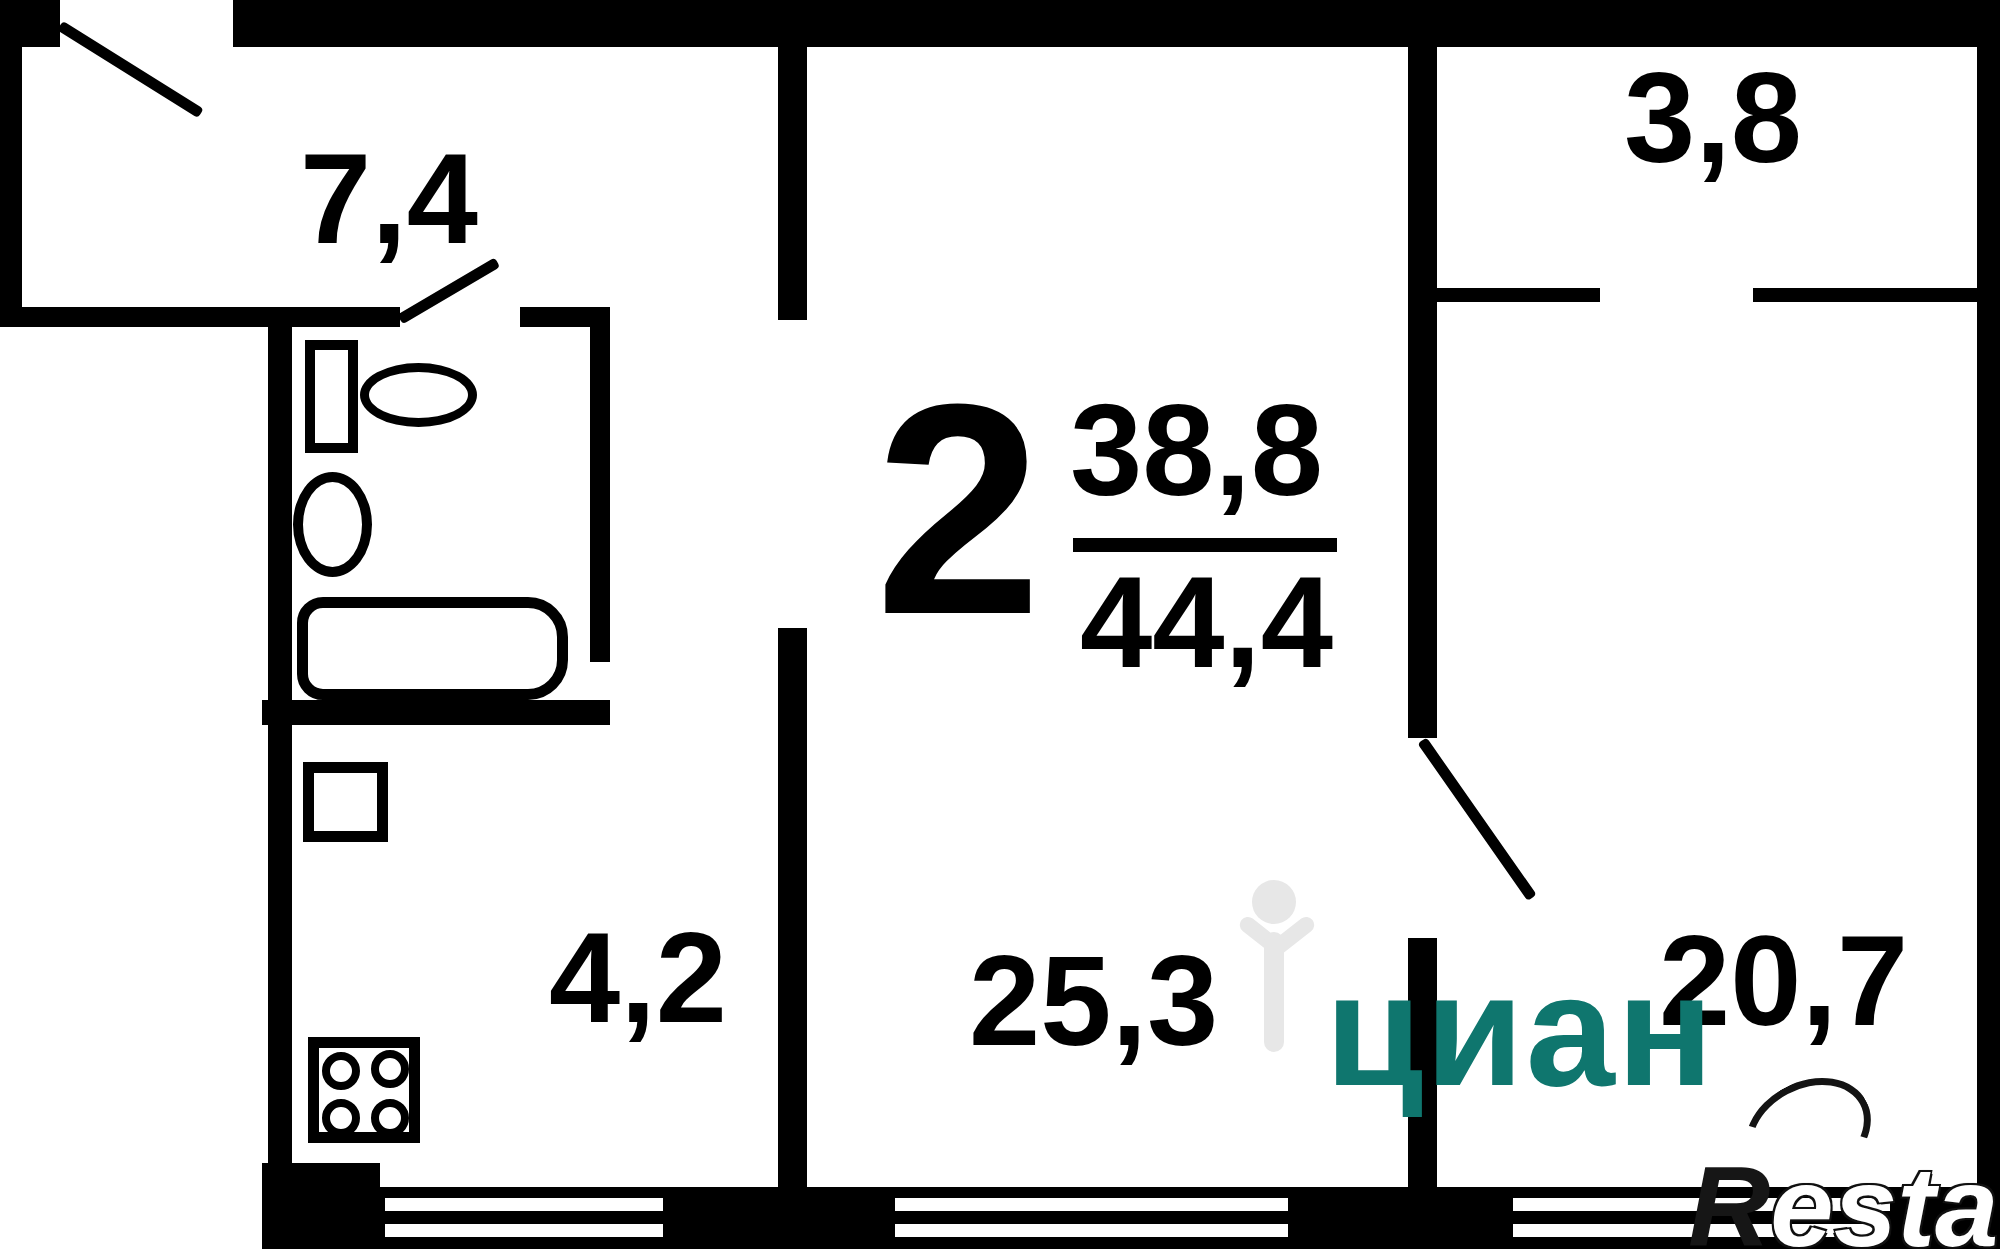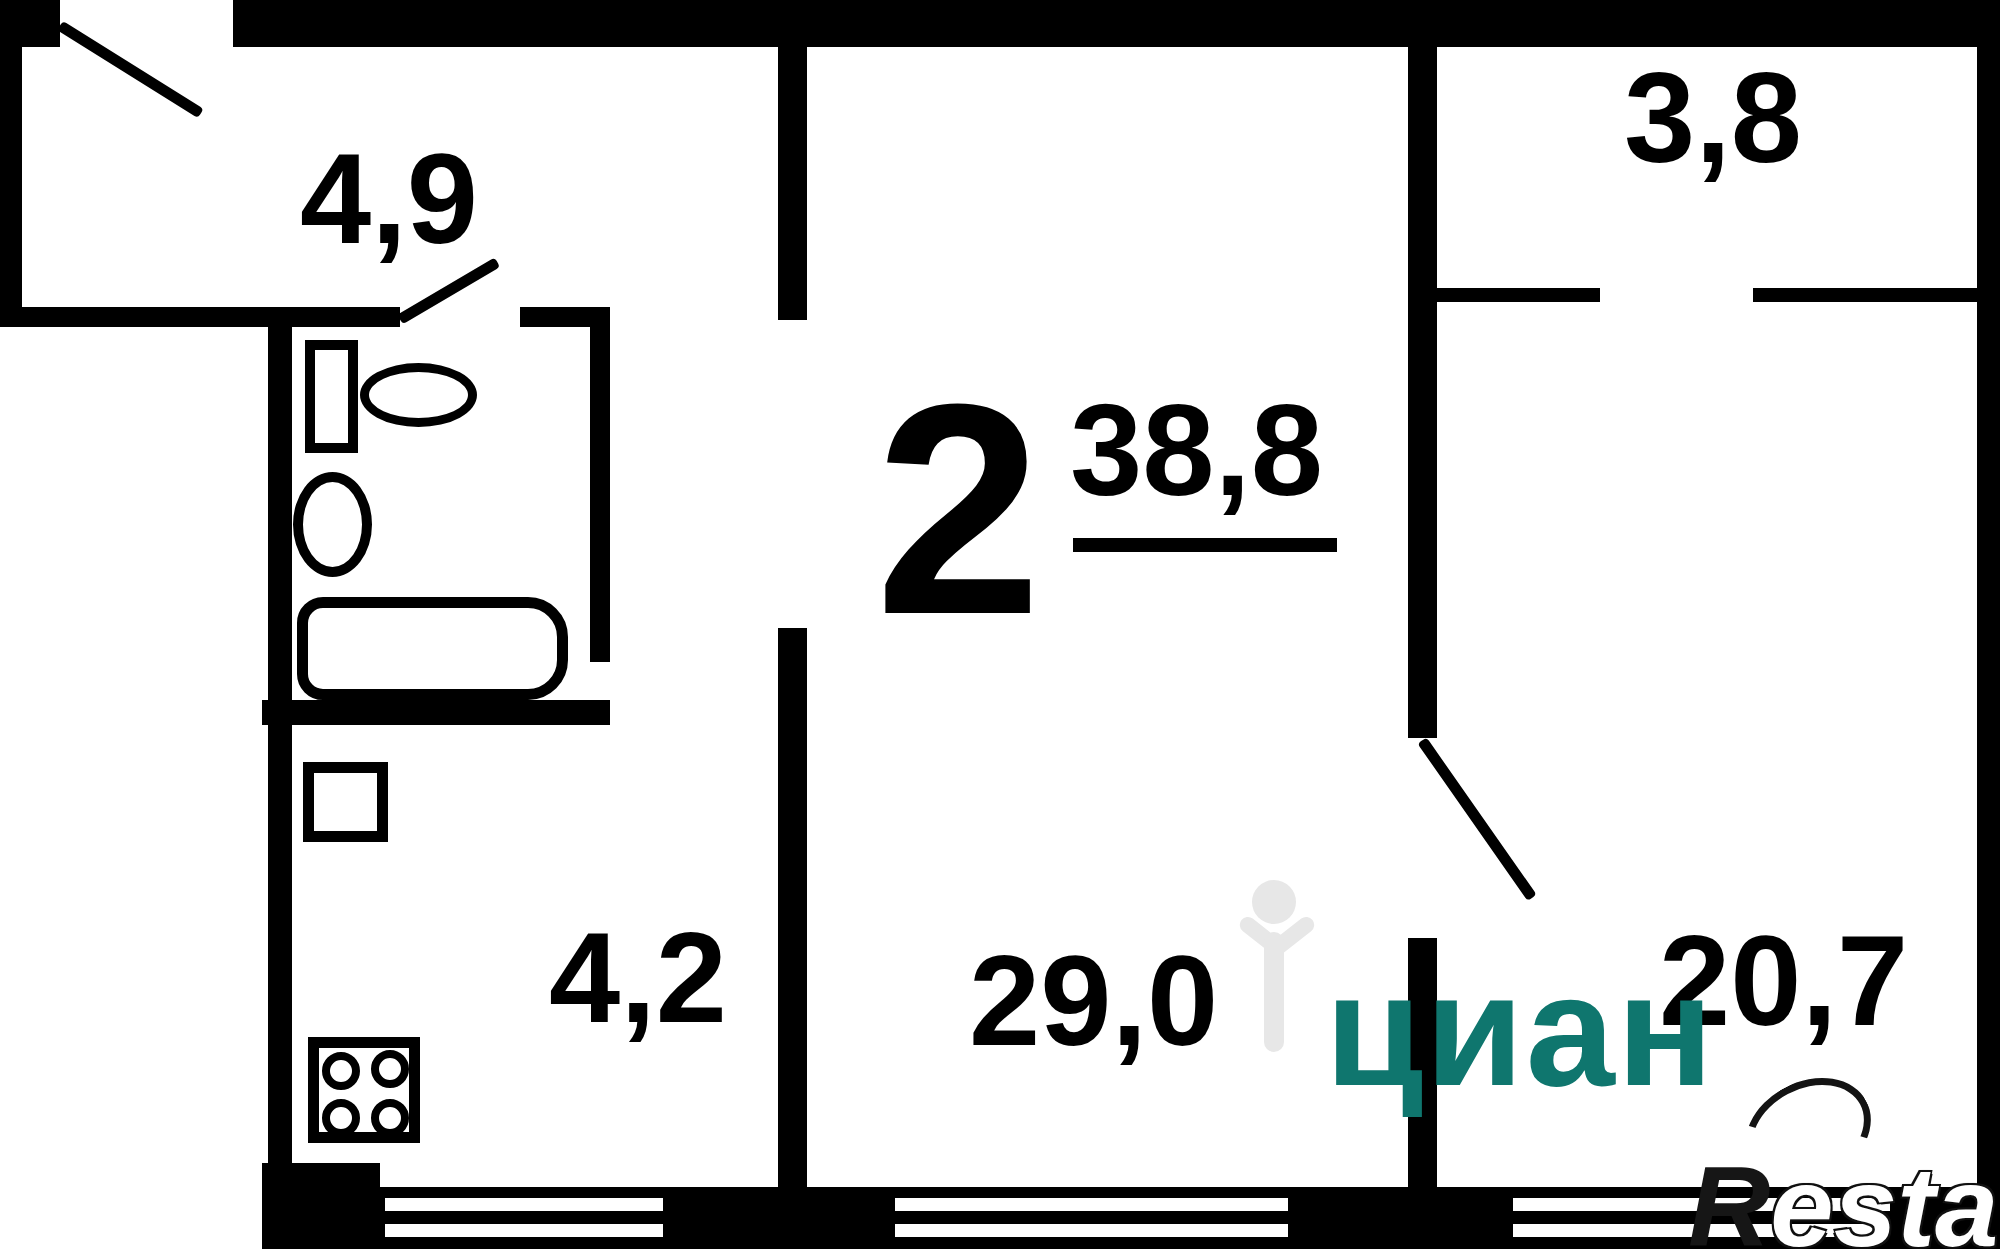--- a/index.html
+++ b/index.html
@@ -83,28 +83,29 @@
   <div class="fixture ellipse" style="left:293px;top:472px;width:79px;height:105px;"></div>
   <div class="fixture" style="left:297px;top:597px;width:271px;height:103px;border-width:11px;border-radius:26px 40px 40px 26px;"></div>
 
   <div class="fixture" style="left:303px;top:762px;width:85px;height:80px;border-width:11px;"></div>
   <div class="fixture" style="left:308px;top:1037px;width:112px;height:106px;border-width:11px;"></div>
   <div class="burner" style="left:322px;top:1052px;"></div>
   <div class="burner" style="left:371px;top:1050px;"></div>
   <div class="burner" style="left:322px;top:1099px;"></div>
   <div class="burner" style="left:371px;top:1099px;"></div>
 
-  <div class="area-lbl" style="left:300px;top:135px;font-size:128px;">4,9</div>
+  <div class="area-lbl" style="left:300px;top:135px;font-size:128px;">7,4</div>
   <div class="area-lbl" style="left:1624px;top:54px;font-size:128px;">3,8</div>
   <div class="area-lbl" style="left:549px;top:914px;font-size:128px;">4,2</div>
-  <div class="area-lbl" style="left:969px;top:937px;font-size:128px;">29,0</div>
+  <div class="area-lbl" style="left:969px;top:937px;font-size:128px;">25,3</div>
   <div class="area-lbl" style="left:1659px;top:917px;font-size:128px;">20,7</div>
 
   <div class="area-lbl" style="left:875px;top:359px;font-size:300px;">2</div>
   <div class="area-lbl" style="left:1070px;top:385px;font-size:130px;">38,8</div>
   <div class="frac-bar" style="left:1073px;top:538px;width:264px;height:14px;"></div>
+  <div class="area-lbl" style="left:1080px;top:557px;font-size:130px;">44,4</div>
 
   <div id="logo-swirl"></div>
   <div id="logo">
     <span class="r">R</span><span class="rest">estate</span>
   </div>
 
 </div>
 
 </body></html>

